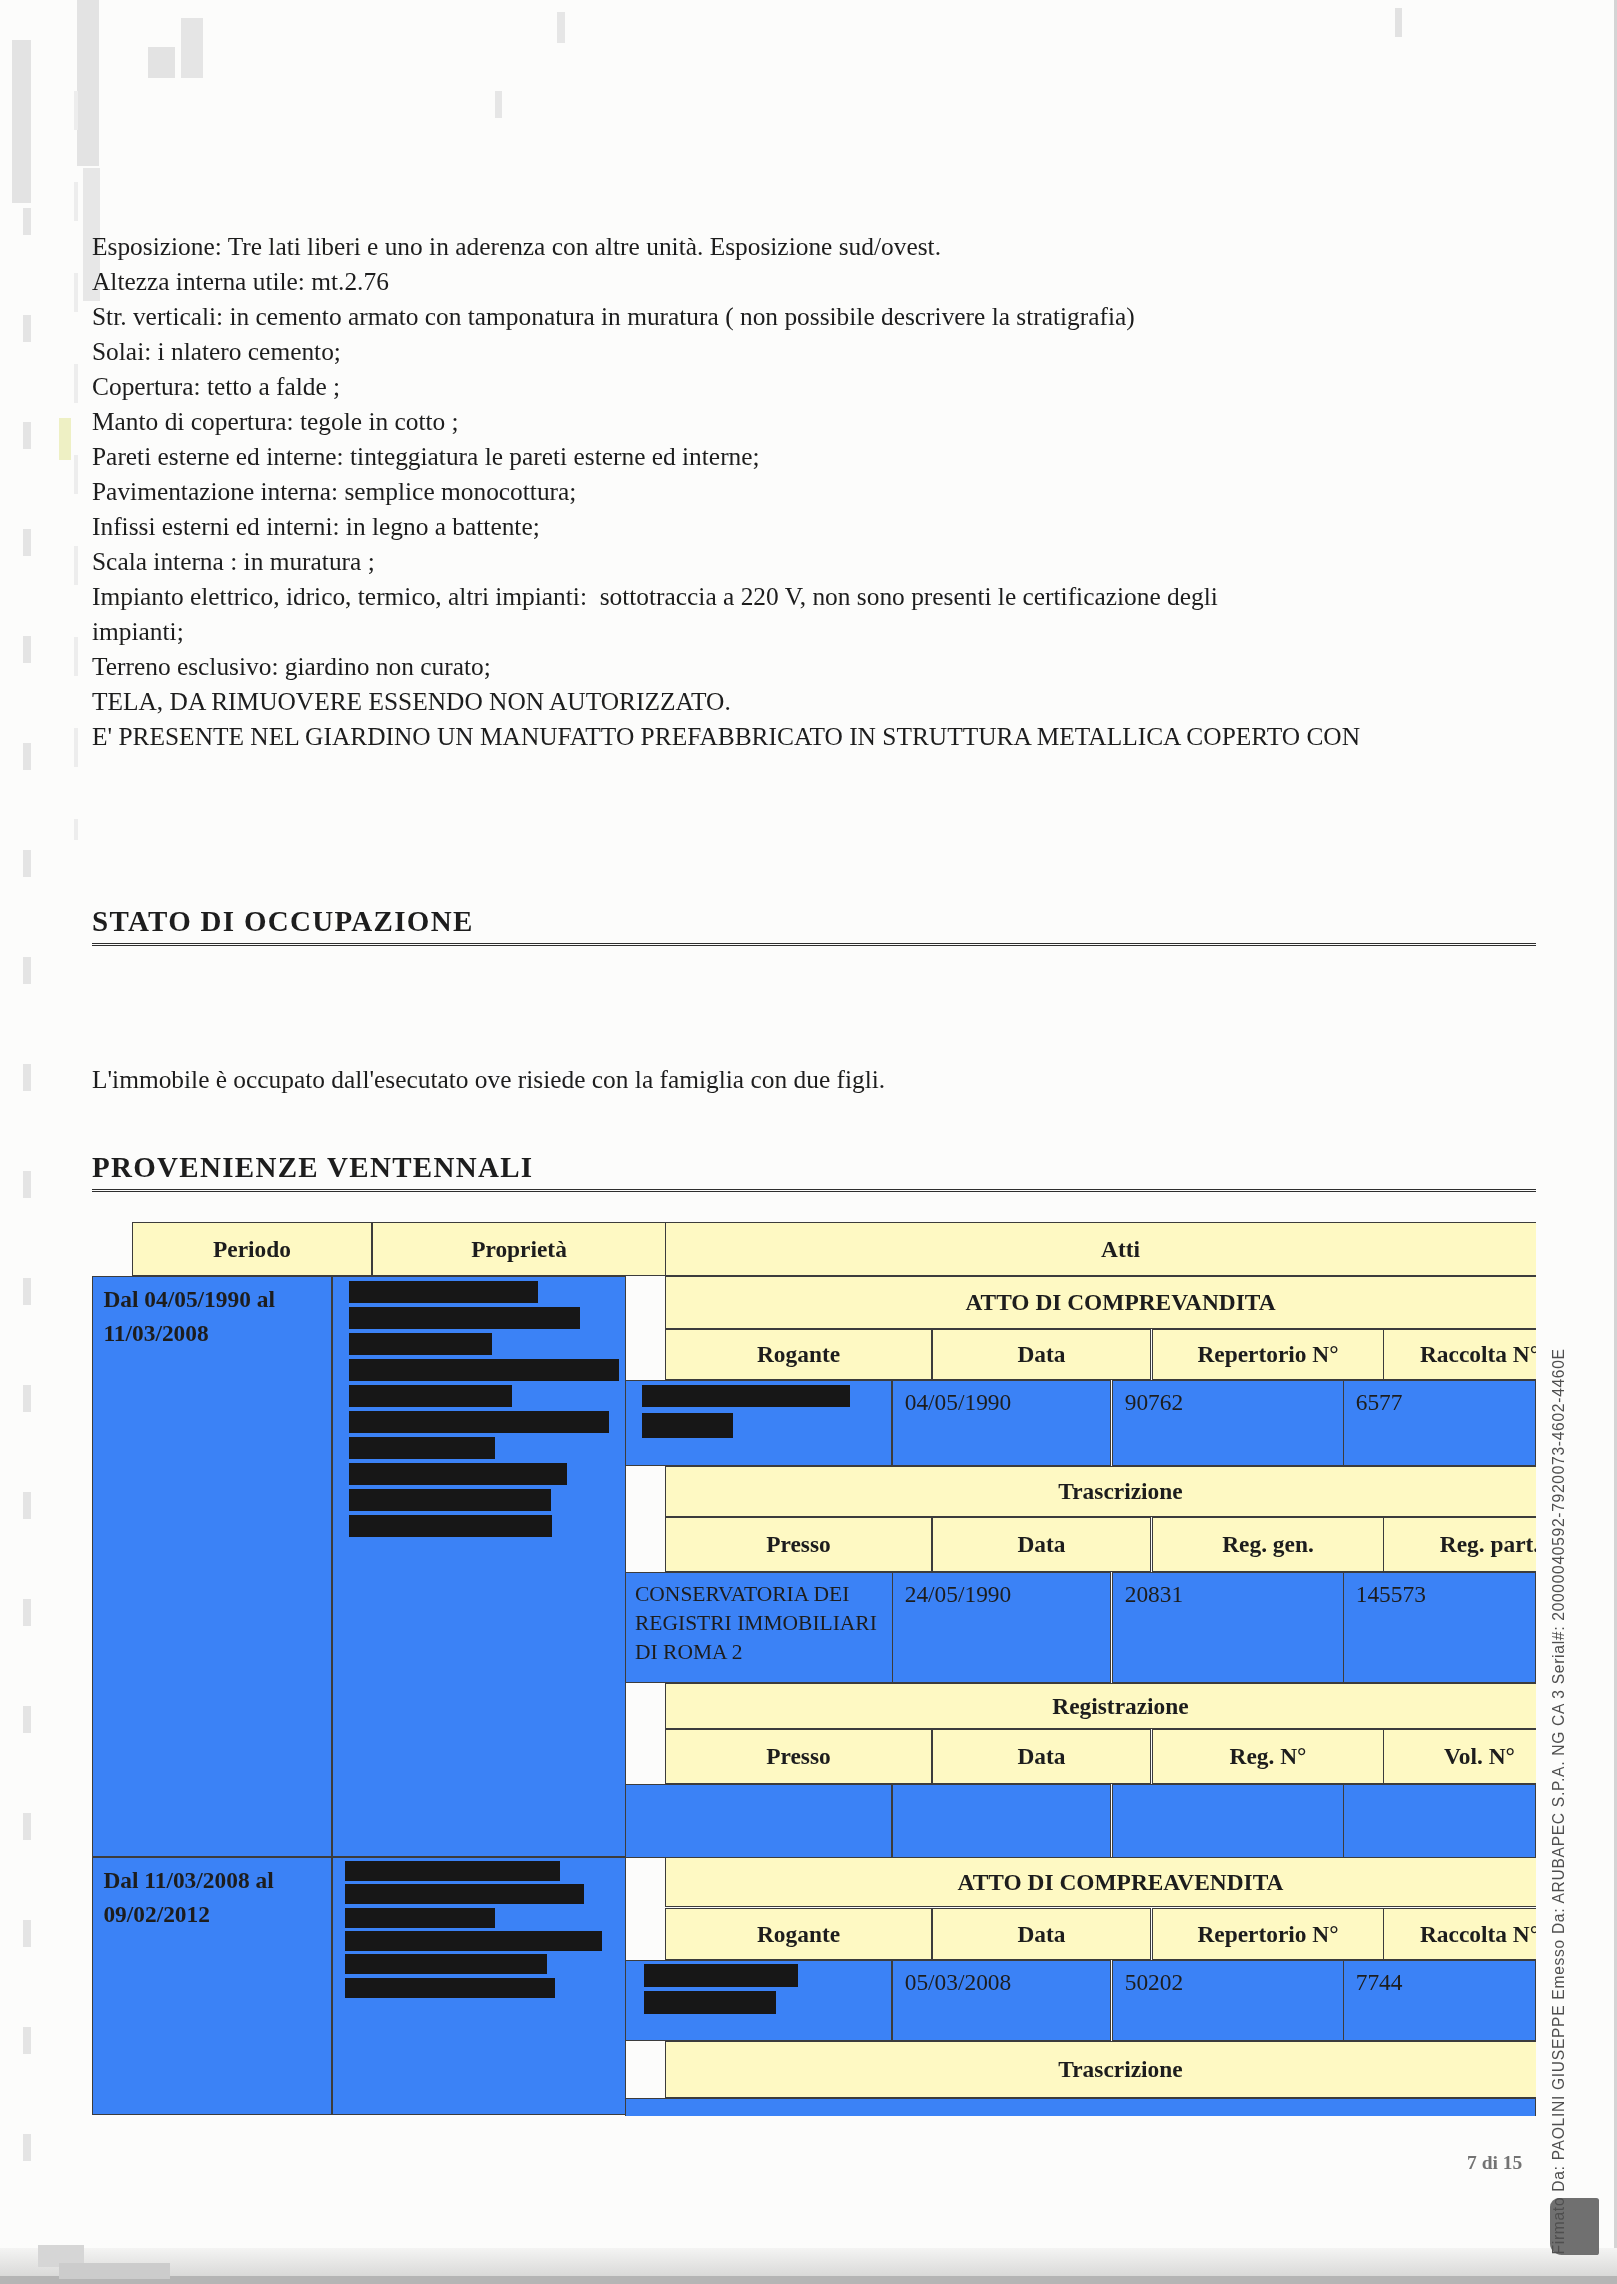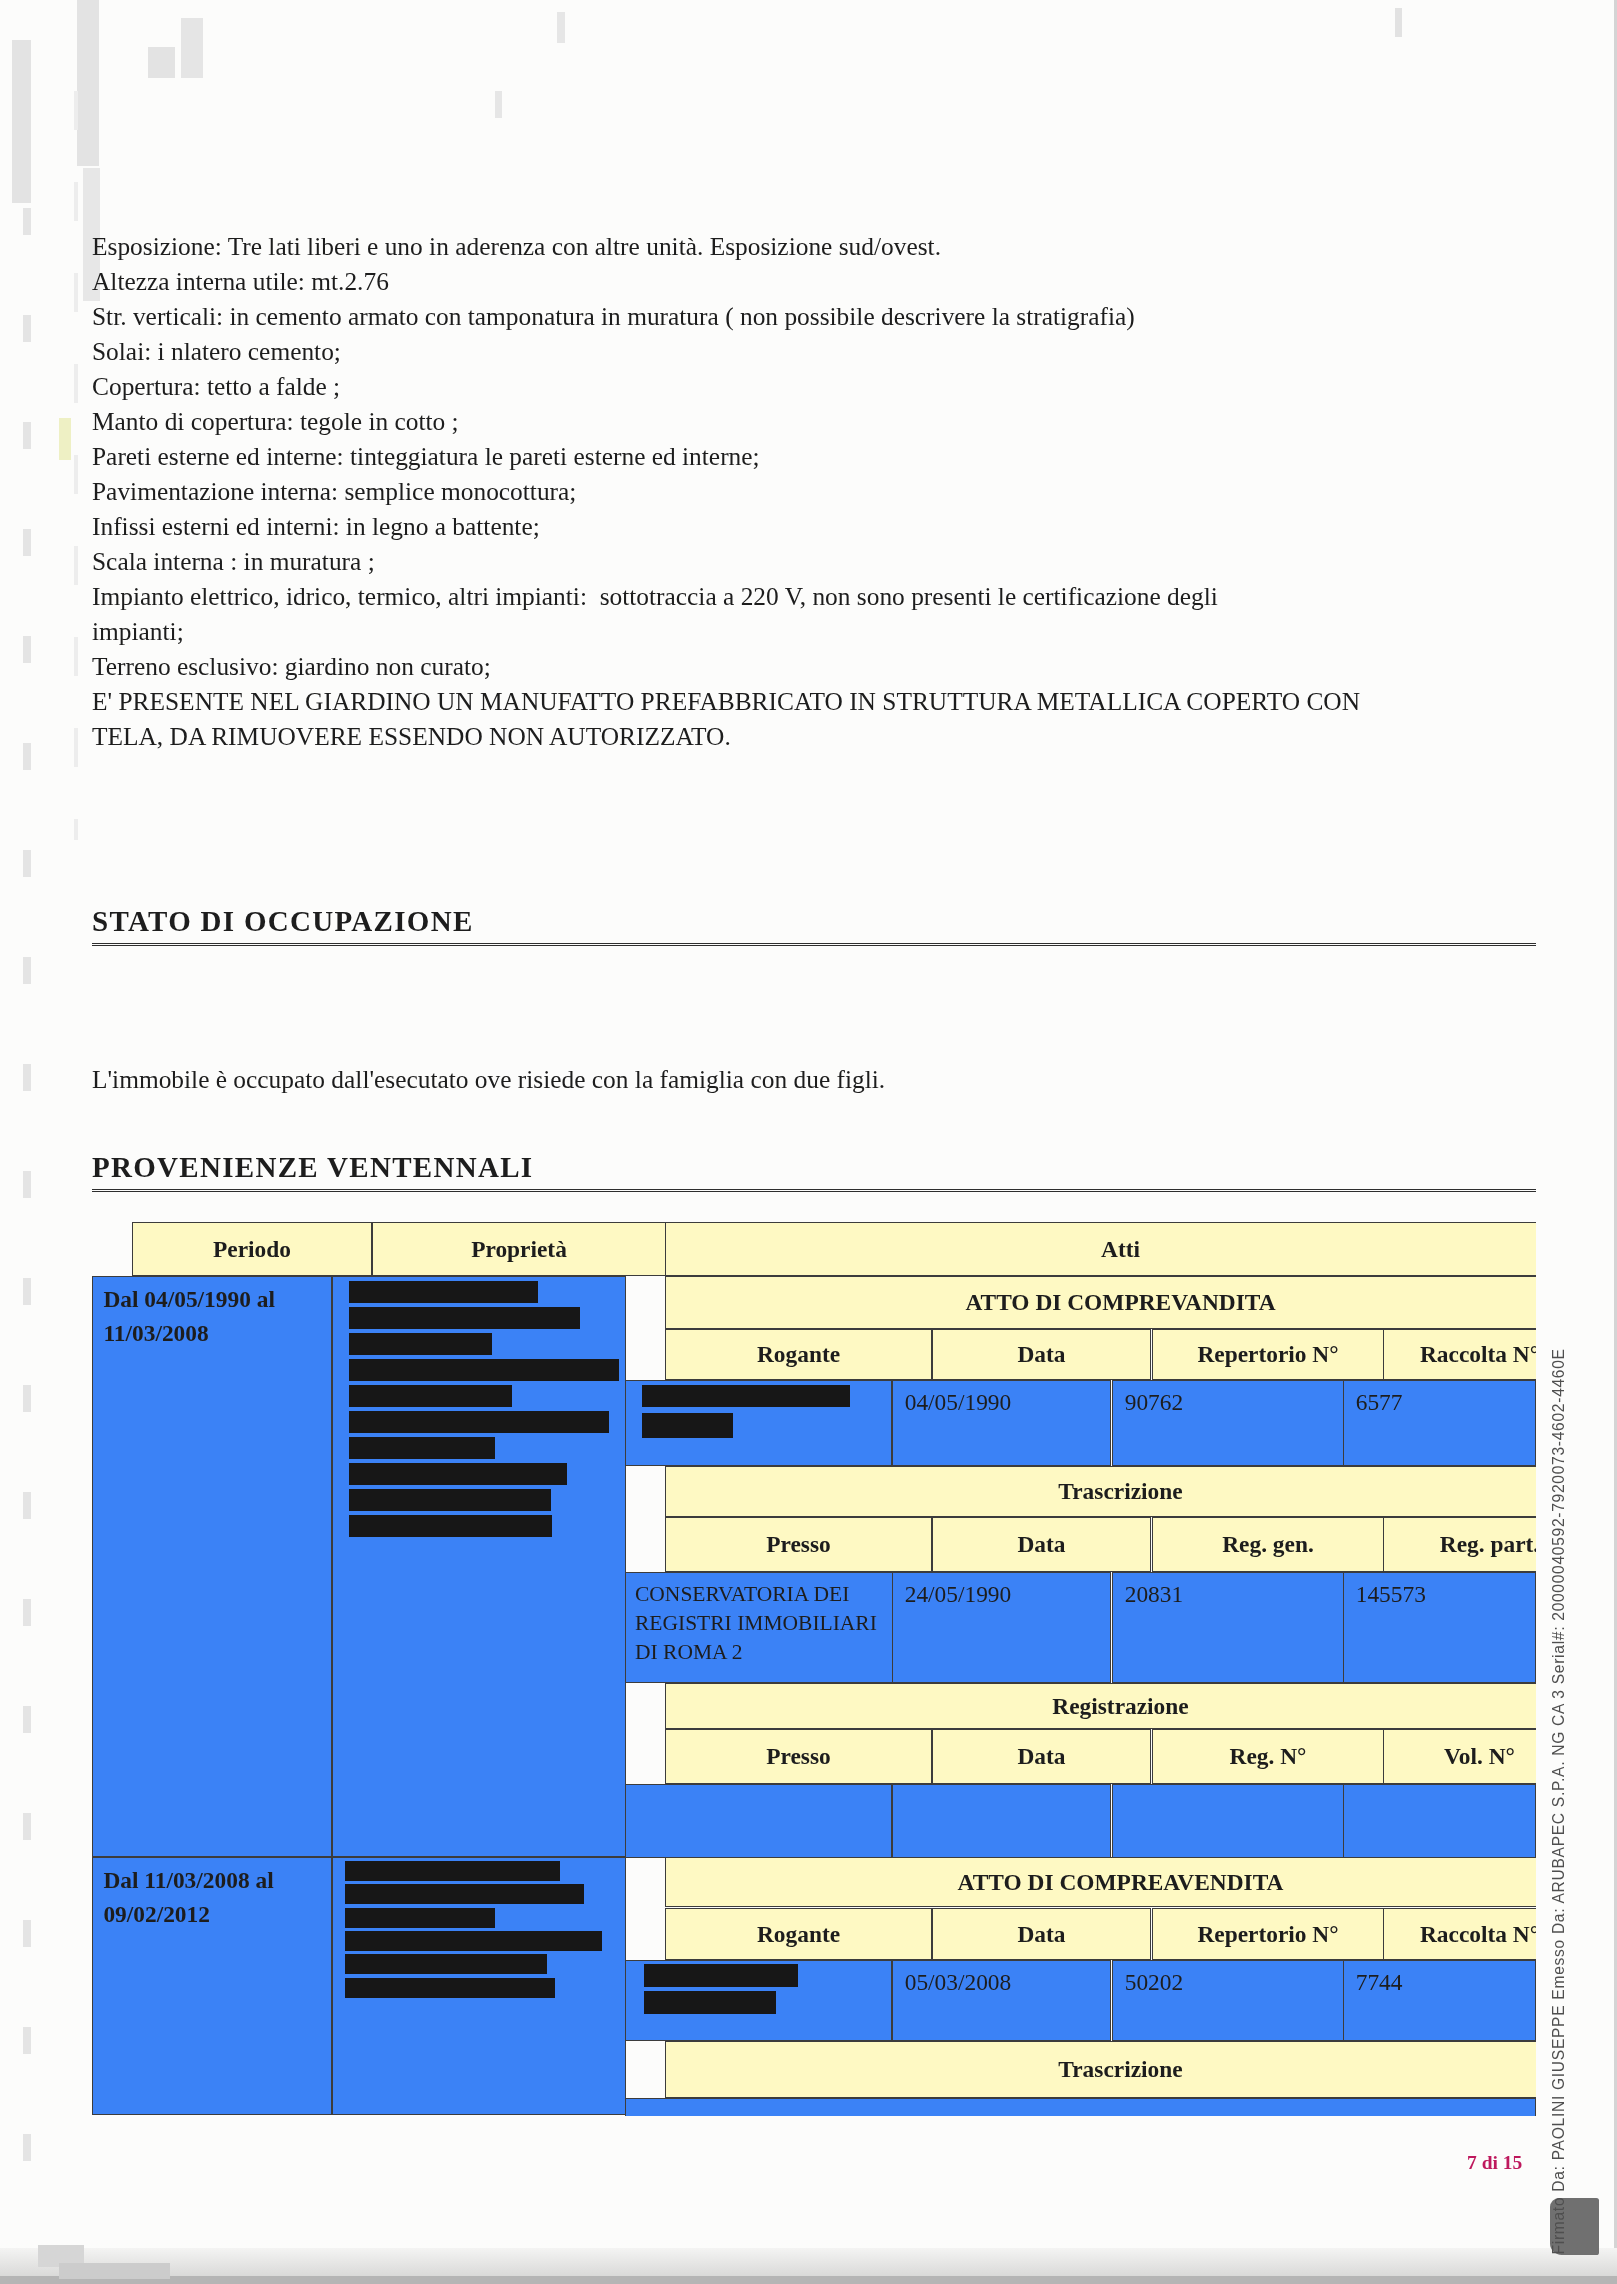--- a/index.html
+++ b/index.html
@@ -23,21 +23,21 @@
   .pressoCell{padding:6.5px 0 0 9px;font-size:21.5px;line-height:29px;white-space:pre-line;}
   .bar{position:absolute;background:#171717;}
   
   .art{position:absolute;}
   #sig{
     position:absolute;left:1569px;top:2235px;width:1146px;height:19.5px;
     transform:rotate(-90deg);transform-origin:0 100%;
     font-family:"Liberation Sans","DejaVu Sans",sans-serif;
     font-size:15.6px;letter-spacing:0.7px;color:#4f4f4f;white-space:nowrap;
   }
-  #pageno{position:absolute;left:1467px;top:2152px;font-size:19.5px;font-weight:bold;color:#be185d;}
+  #pageno{position:absolute;left:1467px;top:2152px;font-size:19.5px;font-weight:bold;color:#737373;}
 </style>
 </head>
 <body>
 
 <div id="page">
 
   <div class="art" style="left:11.7px;top:40px;width:19.5px;height:163px;background:#e3e3e3;"></div>
   <div class="art" style="left:77px;top:0;width:22px;height:166px;background:#e3e3e3;"></div>
   <div class="art" style="left:83px;top:168px;width:17px;height:133px;background:#e7e7e7;"></div>
   <div class="art" style="left:148px;top:47px;width:27px;height:31px;background:#e3e3e3;"></div>
@@ -66,22 +66,22 @@
     <div class="dline">Solai: i nlatero cemento;</div>
     <div class="dline">Copertura: tetto a falde ;</div>
     <div class="dline">Manto di copertura: tegole in cotto ;</div>
     <div class="dline">Pareti esterne ed interne: tinteggiatura le pareti esterne ed interne;</div>
     <div class="dline">Pavimentazione interna: semplice monocottura;</div>
     <div class="dline">Infissi esterni ed interni: in legno a battente;</div>
     <div class="dline">Scala interna : in muratura ;</div>
     <div class="dline">Impianto elettrico, idrico, termico, altri impianti:  sottotraccia a 220 V, non sono presenti le certificazione degli</div>
     <div class="dline">impianti;</div>
     <div class="dline">Terreno esclusivo: giardino non curato;</div>
+    <div class="dline">TELA, DA RIMUOVERE ESSENDO NON AUTORIZZATO.</div>
     <div class="dline">E' PRESENTE NEL GIARDINO UN MANUFATTO PREFABBRICATO IN STRUTTURA METALLICA COPERTO CON</div>
-    <div class="dline">TELA, DA RIMUOVERE ESSENDO NON AUTORIZZATO.</div>
   </div>
 
   <div class="sec-title" style="top:905px;">STATO DI OCCUPAZIONE</div>
   <div class="sec-rule" style="top:943px;"></div>
   <div class="body-par" style="top:1037px;margin-top:28px;">L'immobile è occupato dall'esecutato ove risiede con la famiglia con due figli.</div>
 
   <div class="sec-title" style="top:1151px;">PROVENIENZE VENTENNALI</div>
   <div class="sec-rule" style="top:1189px;"></div>
 
   <div id="tbl">

